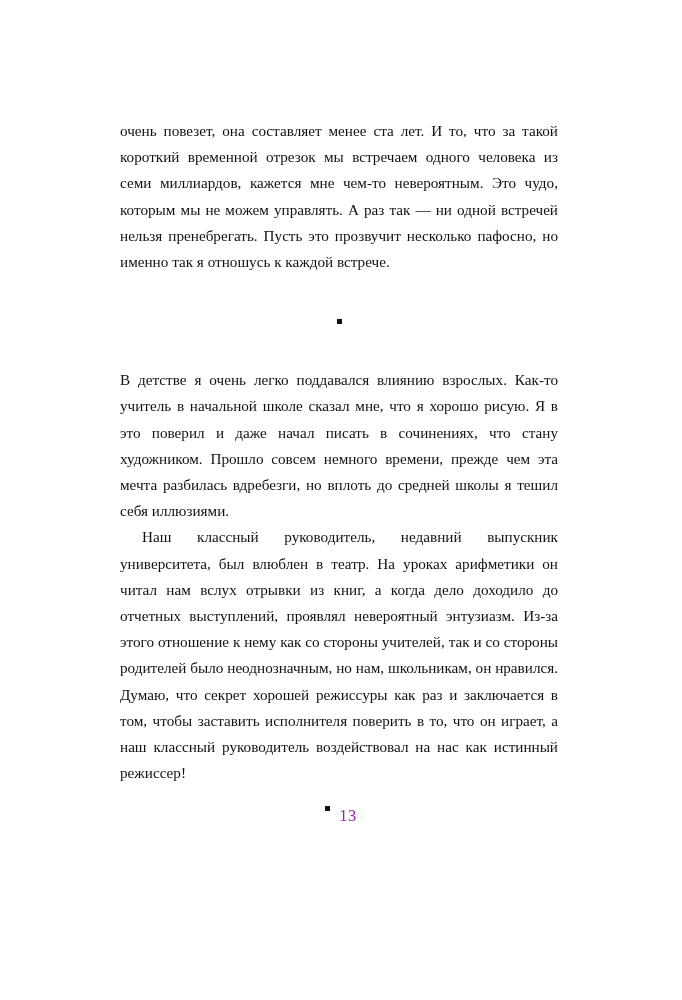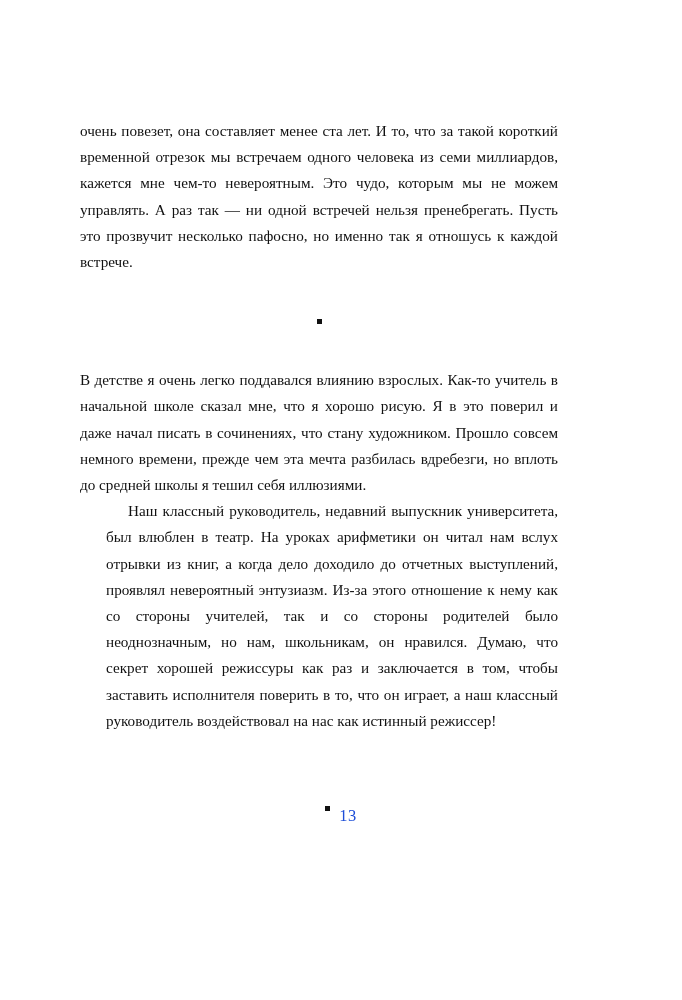--- a/index.html
+++ b/index.html
@@ -12,36 +12,35 @@
     background: #ffffff;
     font-family: "Liberation Serif", "DejaVu Serif", serif;
     color: #111111;
     overflow: hidden;
   }
   .page {
     position: relative;
     width: 682px;
     height: 880px;
     box-sizing: border-box;
-    padding: 118px 124px 0 80px;
+    padding: 118px 124px 0 120px;
   }
   .text-block {
     font-size: 15.2px;
     line-height: 26.2px;
     text-align: justify;
     text-justify: inter-word;
     hyphens: manual;
   }
   .para {
     margin: 0;
     text-indent: 0;
   }
   .para.indent {
     text-indent: 22px;
-    margin-left: 26px;
   }
   .section-break {
     display: flex;
     justify-content: center;
     align-items: center;
     height: 92px;
   }
   .sq {
     display: inline-block;
     width: 5px;
@@ -54,21 +53,21 @@
     right: 0;
     bottom: 56px;
     display: flex;
     justify-content: center;
     align-items: center;
     gap: 9px;
   }
   .folio {
     font-size: 16.5px;
     line-height: 1;
-    color: #1d4ed8;
+    color: #a21caf;
     letter-spacing: 0.5px;
     margin-top: 23px;
   }
   .footer .sq {
     position: relative;
     top: 4px;
   }
 </style>
 </head>
 <body>

